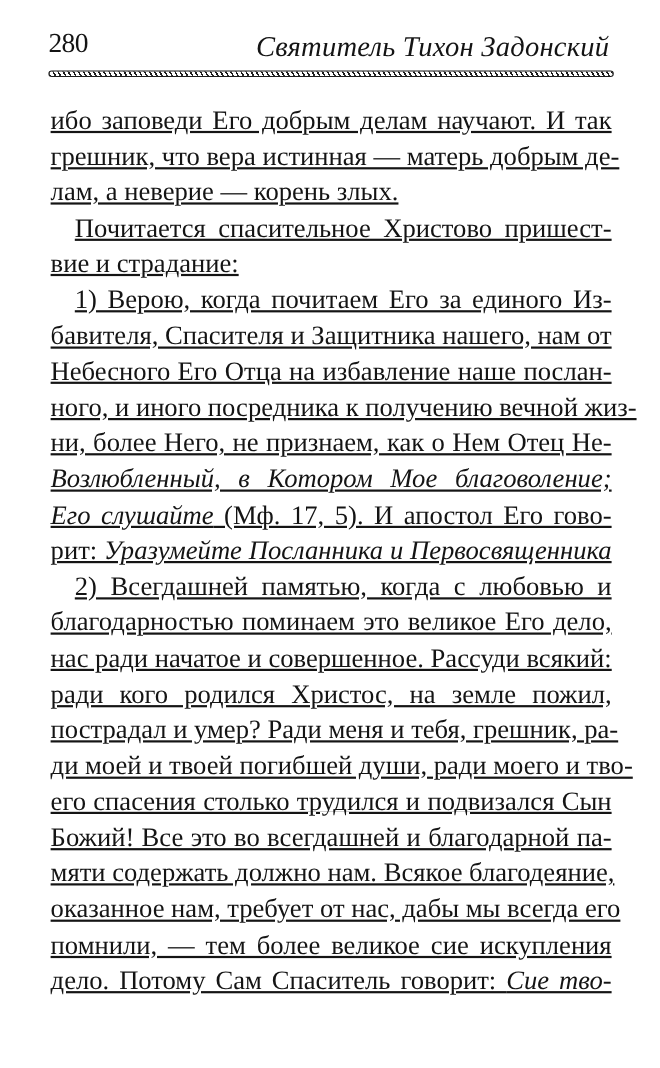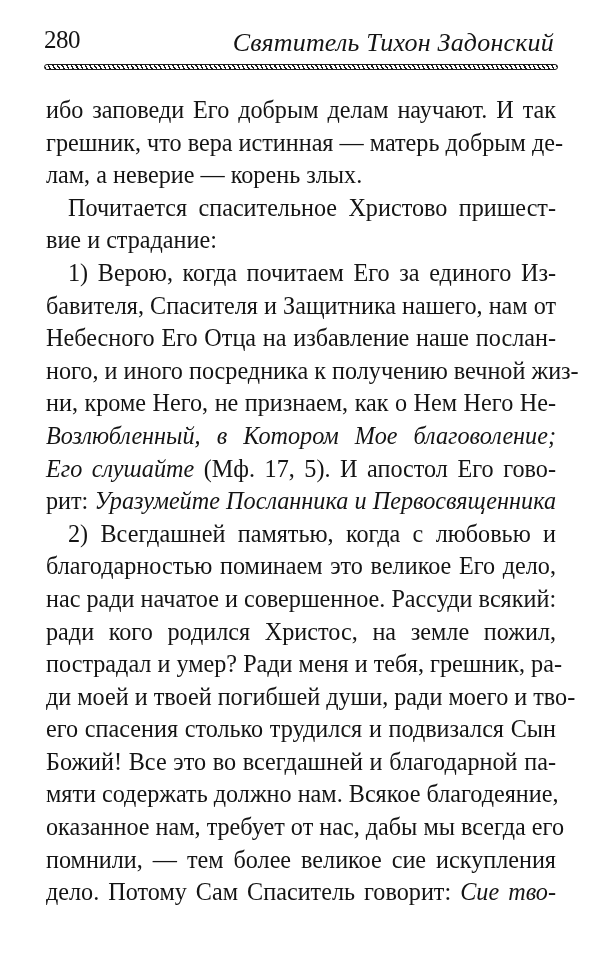--- a/index.html
+++ b/index.html
@@ -16,21 +16,21 @@
     position: absolute; left: 44px; top: 64px; width: 514px; height: 6px; border-radius: 3px;
     border: 1px solid #1a1a1a; box-sizing: border-box;
     background: repeating-linear-gradient(60deg, #1a1a1a 0px, #1a1a1a 1.4px, #ffffff 1.4px, #ffffff 4px);
   }
   .body-text {
     position: absolute; left: 46px; top: 94px; width: 510px;
     font-size: 24.2px; line-height: 32.6px;
   }
   .line {
     display: block; white-space: nowrap; text-align: justify; text-align-last: justify;
-    height: 32.6px; overflow: visible;
+    height: 32.6px; overflow: visible; text-decoration: underline;
   }
   .line.last { text-align-last: left; }
   .line.indent { padding-left: 22px; }
   .it { font-style: italic; }
 </style>
 </head>
 <body>
 
 <div class="page">
   <div class="header">
@@ -41,21 +41,21 @@
   <div class="body-text" id="body-text">
       <span class="line"><span>ибо заповеди Его добрым делам научают. И так</span></span>
       <span class="line"><span>грешник, что вера истинная — матерь добрым де-</span></span>
       <span class="line last"><span>лам, а неверие — корень злых.</span></span>
       <span class="line indent"><span>Почитается спасительное Христово пришест-</span></span>
       <span class="line last"><span>вие и страдание:</span></span>
       <span class="line indent"><span>1) Верою, когда почитаем Его за единого Из-</span></span>
       <span class="line"><span>бавителя, Спасителя и Защитника нашего, нам от</span></span>
       <span class="line"><span>Небесного Его Отца на избавление наше послан-</span></span>
       <span class="line"><span>ного, и иного посредника к получению вечной жиз-</span></span>
-      <span class="line"><span>ни, кроме Него, не признаем, как о Нем Него Не-</span></span>
+      <span class="line"><span>ни, более Него, не признаем, как о Нем Отец Не-</span></span>
       <span class="line"><span class="it">Возлюбленный, в Котором Мое благоволение;</span></span>
       <span class="line"><span class="it">Его слушайте</span><span> (Мф. 17, 5). И апостол Его гово-</span></span>
       <span class="line"><span>рит: </span><span class="it">Уразумейте Посланника и Первосвященника</span></span>
       <span class="line indent"><span>2) Всегдашней памятью, когда с любовью и</span></span>
       <span class="line"><span>благодарностью поминаем это великое Его дело,</span></span>
       <span class="line"><span>нас ради начатое и совершенное. Рассуди всякий:</span></span>
       <span class="line"><span>ради кого родился Христос, на земле пожил,</span></span>
       <span class="line"><span>пострадал и умер? Ради меня и тебя, грешник, ра-</span></span>
       <span class="line"><span>ди моей и твоей погибшей души, ради моего и тво-</span></span>
       <span class="line"><span>его спасения столько трудился и подвизался Сын</span></span>

